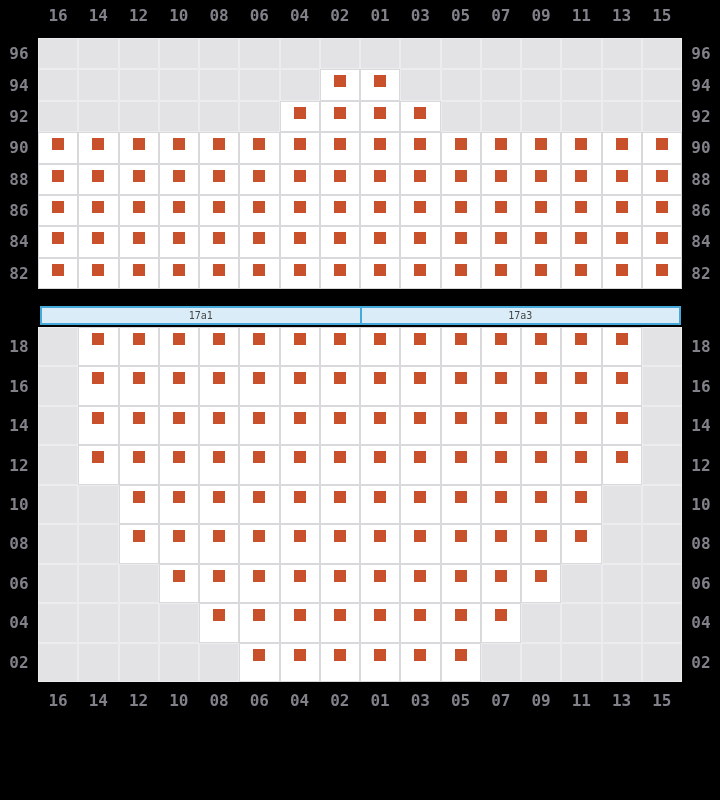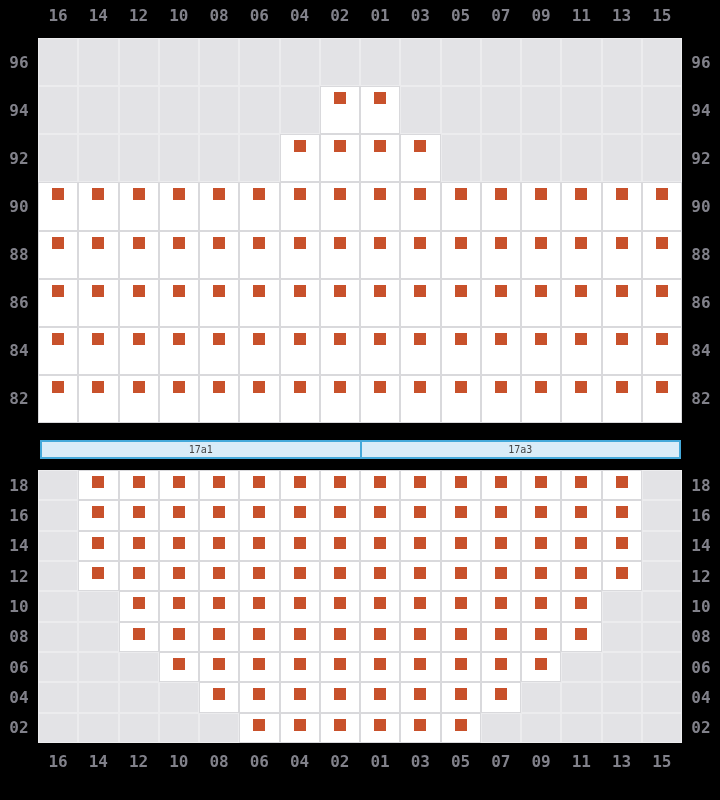--- a/index.html
+++ b/index.html
@@ -15,37 +15,37 @@
   .top-axis{height:38px;}
   .top-axis .col-label{padding-bottom:7px;}
   .bottom-axis{height:45px;}
   .bottom-axis .col-label{padding-bottom:9px;}
   .col-label,.side-label,.corner{
     display:flex;align-items:center;justify-content:center;
     color:var(--axis-label,#81818a);
     font-size:16px;font-weight:bold;
     user-select:none;
   }
-  .top-grid{height:385px;grid-template-rows:repeat(8,1fr);}
-  .bottom-grid{height:273px;grid-template-rows:repeat(9,1fr);}
+  .top-grid{height:251px;grid-template-rows:repeat(8,1fr);}
+  .bottom-grid{height:355px;grid-template-rows:repeat(9,1fr);}
   .cell{
     box-sizing:border-box;
     background:var(--cell-available,#fff);
     border:1px solid var(--grid-line,#d9d9dc);
     display:flex;justify-content:center;align-items:flex-start;
   }
   .cell.empty{
     background:var(--cell-empty,#e3e3e6);
     border-color:var(--grid-line-empty,#ececee);
   }
   .seat-marker{
     width:12px;height:12px;margin-top:5px;
     background:var(--seat,#c8512b);
   }
-  .bar-wrap{padding:17px 0 11px 0;}
+  .bar-wrap{padding:17px 0 2px 0;}
   .section-bar{
     margin-left:40px;width:641px;height:19px;
     box-sizing:border-box;
     border:2px solid var(--bar-border,#45a9da);
     background:var(--bar-fill,#d9ecf8);
     display:flex;
   }
   .bar-seg{
     display:flex;align-items:center;justify-content:center;
     font-size:10px;line-height:1;

